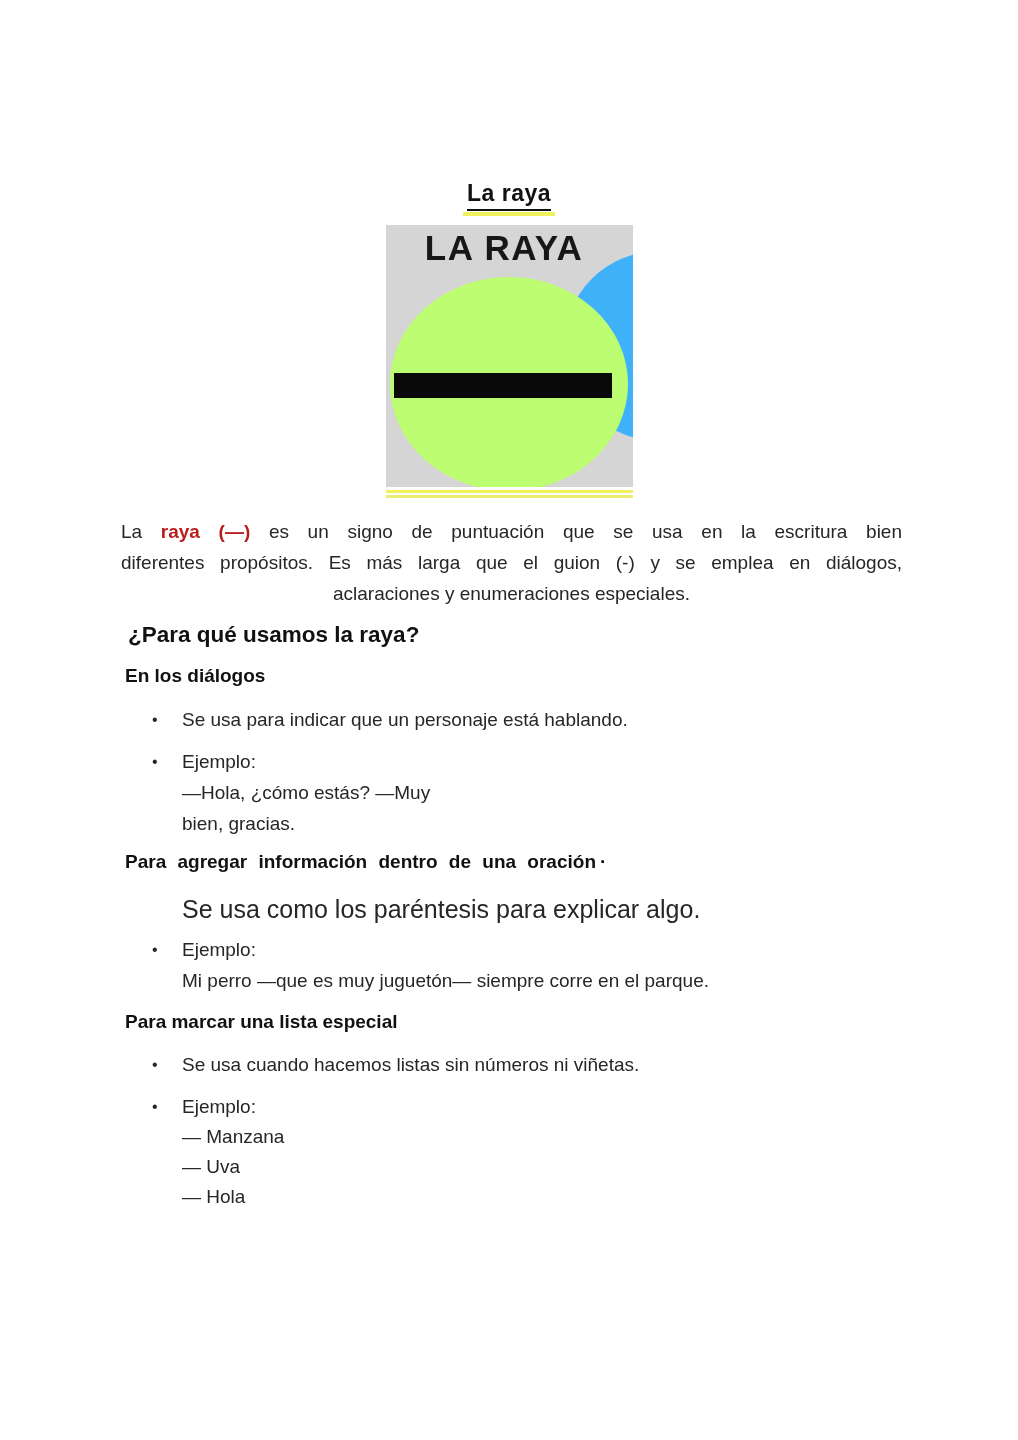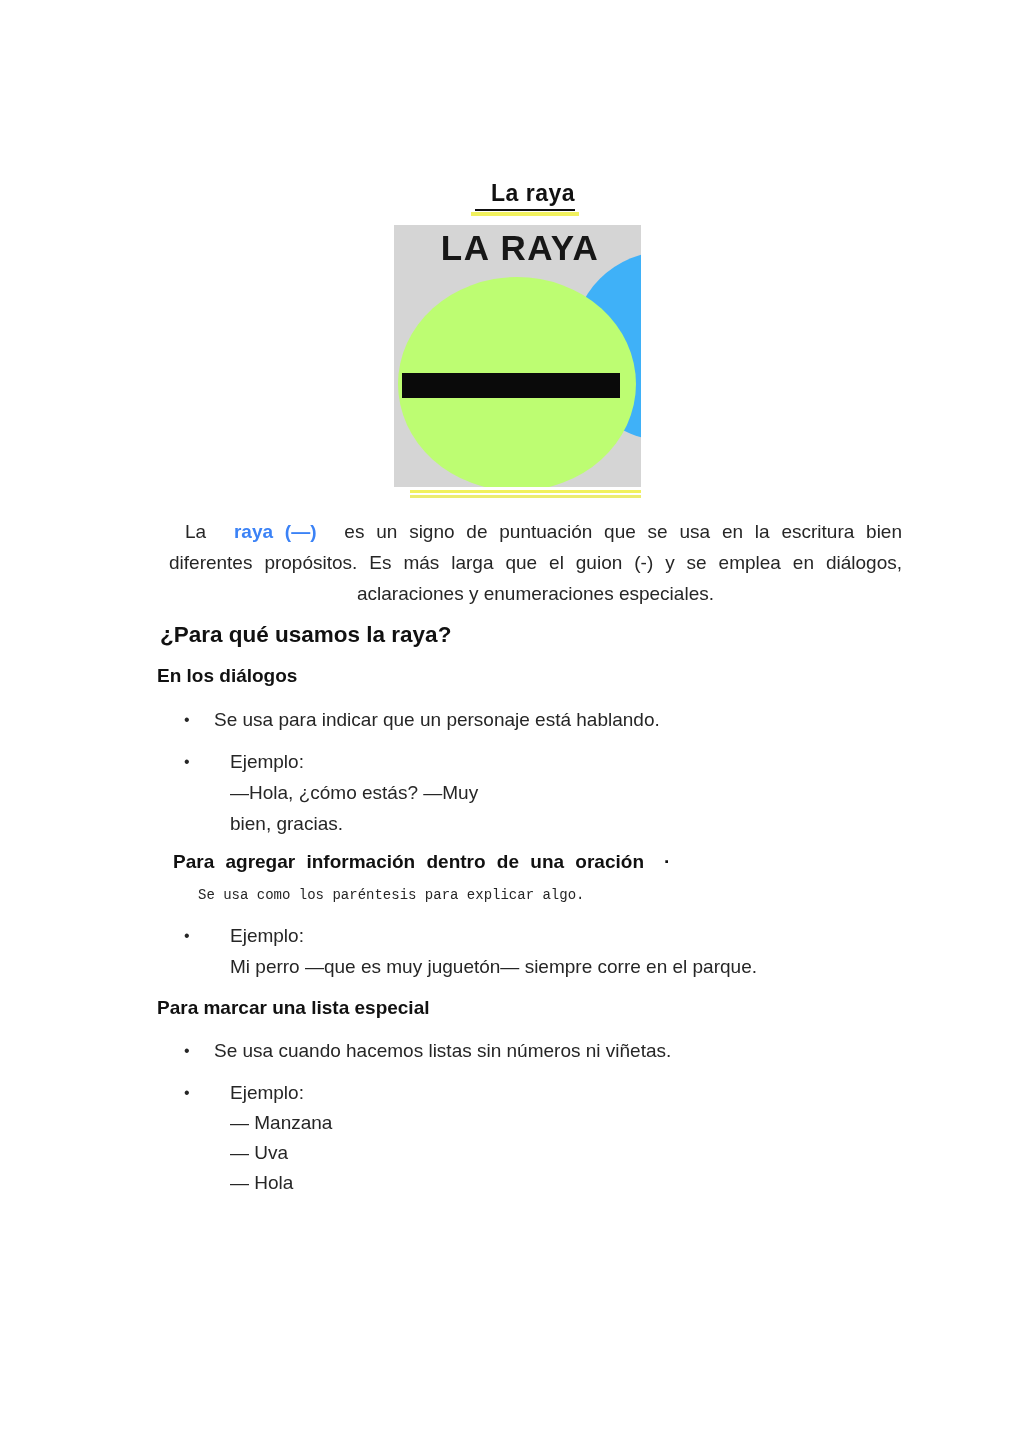--- a/index.html
+++ b/index.html
@@ -1,15 +1,15 @@
 <!DOCTYPE html>
 <html><head>
 <meta charset="utf-8">
 <style>
-  * { box-sizing: border-box; padding-left: 16px; }
+  * { box-sizing: border-box; }
   html, body { margin: 0; padding: 0; }
   body {
     width: 1018px; height: 1440px;
     background: #ffffff;
     font-family: "Liberation Sans", sans-serif;
     color: #262626;
     overflow: hidden;
   }
   .page { position: relative; width: 1018px; height: 1440px; }
 
@@ -81,31 +81,31 @@
     margin: 4px;
   }
   #subhead-dialogs { margin-top: 17px; }
   #subhead-inline  { margin-top: 12px; word-spacing: 6px; }
   #subhead-list    { margin-top: 15px; }
   .trailing-dot { font-weight: bold; margin-left: 4px; }
 
   .para { margin-top: 18px; font-size: 19px; line-height: 31px; }
   .jline { text-align: justify; text-align-last: justify; }
   .nline { text-align: center; }
-  .para b { color: #3b82f6; }
+  .para b { color: #b91c1c; }
 
   .li { display: flex; padding-left: 31px; font-size: 19px; line-height: 31px; }
   .li .dot { flex: none; width: 30px; font-size: 16px; }
   .li .li-body { flex: 1; }
   #li-dialog-point  { margin-top: 17px; }
   #li-dialog-ex     { margin-top: 11px; }
   #li-inline-ex     { margin-top: 9px; }
   #li-list-point    { margin-top: 16px; }
   #li-list-ex       { margin-top: 12px; line-height: 30px; }
-  .indent { padding-left: 61px; font-size: 14px; line-height: 31px; margin-top: 7px; font-family: Liberation Mono, monospace; }
+  .indent { padding-left: 61px; font-size: 25px; line-height: 31px; margin-top: 21px; }
 </style>
 </head>
 <body>
 
 <div class="page">
 
   <div class="title-row">
     <span class="title-hl"><span class="doc-title">La raya</span></span>
   </div>
 

